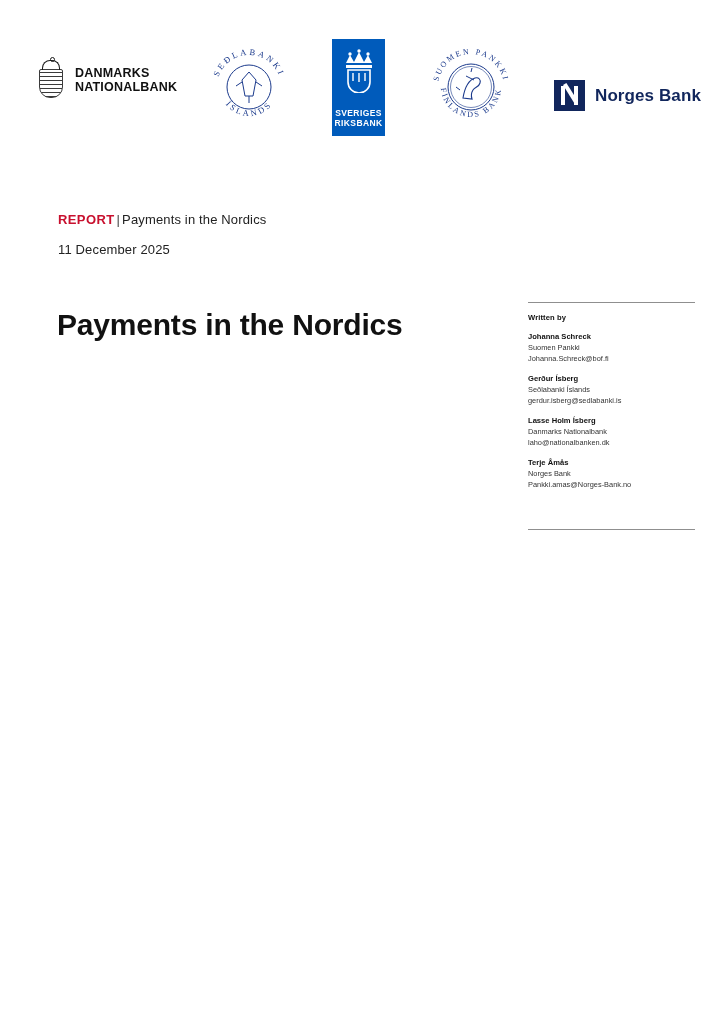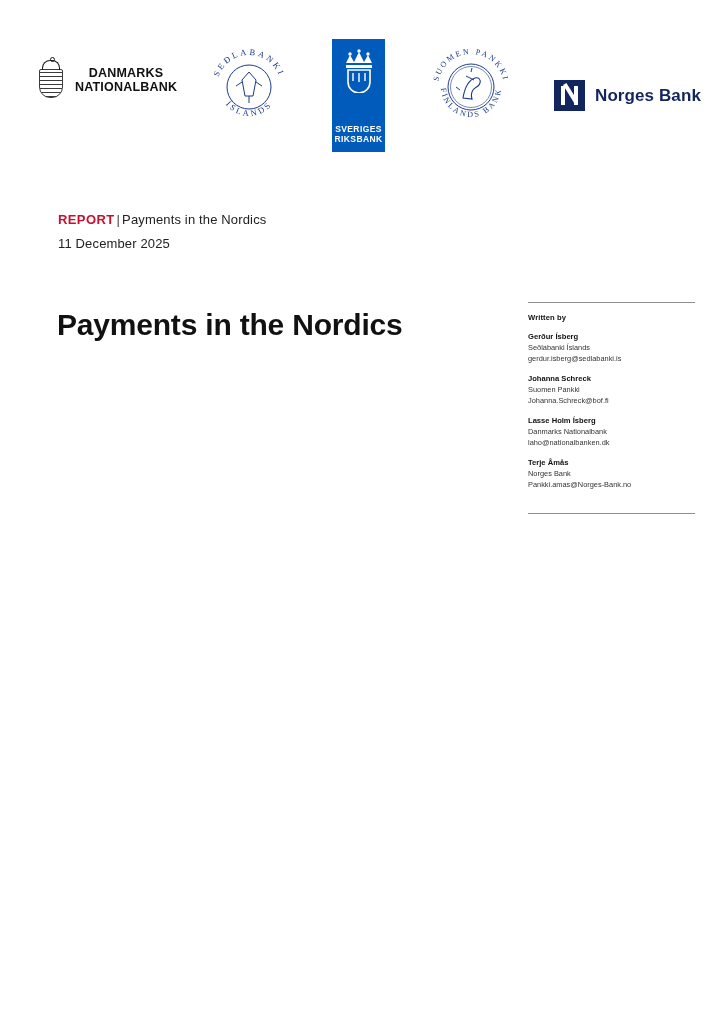--- a/index.html
+++ b/index.html
@@ -31,21 +31,21 @@
     height: 105px;
   }
 
   .logo {
     position: absolute;
     display: flex;
     align-items: center;
   }
 
   
-  .logo-dk { left: 36px; top: 42px; text-align: center; }
+  .logo-dk { left: 36px; top: 42px; }
   .dk-crest {
     width: 30px;
     height: 40px;
     position: relative;
     margin-right: 9px;
   }
   .dk-crest .shield {
     position: absolute;
     left: 3px;
     top: 9px;
@@ -93,21 +93,21 @@
     position: relative;
     width: 82px;
     height: 82px;
   }
   .is-seal svg { display: block; }
 
   
   .logo-se { left: 332px; top: 21px; }
   .se-box {
     width: 53px;
-    height: 113px;
+    height: 97px;
     background: #005bbb;
     color: #ffffff;
     position: relative;
   }
   .se-box .crown-mark {
     position: absolute;
     left: 50%;
     top: 10px;
     transform: translateX(-50%);
   }
@@ -192,21 +192,21 @@
   .meta .sep {
     color: #444;
     padding: 0 2px;
   }
   .meta .doc-name {
     color: #222;
   }
   .meta .date {
     display: block;
     color: #222;
-    margin-top: 12px;
+    margin-top: 18px;
   }
 
   
   .title {
     position: absolute;
     left: 57px;
     top: 288px;
     font-size: 30px;
     font-weight: bold;
     color: #111;
@@ -214,21 +214,21 @@
   }
 
   
   .authors {
     position: absolute;
     left: 528px;
     top: 302px;
     width: 167px;
     border-top: 1px solid #8f8f8f;
     border-bottom: 1px solid #8f8f8f;
-    padding: 10px 0 7px 0;
+    padding: 10px 0 23px 0;
     box-sizing: content-box;
   }
   .authors-heading {
     font-size: 7.6px;
     font-weight: bold;
     color: #111;
     margin-bottom: 9px;
     letter-spacing: .1px;
   }
   .author {
@@ -348,29 +348,29 @@
     <span class="date">11 December 2025</span>
   </div>
 
   <h1 class="title">Payments in the Nordics</h1>
 
   <div class="authors">
     <div class="authors-heading">Written by</div>
 
 
     <div class="author">
+      <div class="author-name">Johanna Schreck</div>
+      <div class="author-org">Suomen Pankki</div>
+      <div class="author-email">Johanna.Schreck@bof.fi</div>
+    </div>
+
+    <div class="author">
       <div class="author-name">Gerður Ísberg</div>
       <div class="author-org">Seðlabanki Íslands</div>
       <div class="author-email">gerdur.isberg@sedlabanki.is</div>
-    </div>
-
-    <div class="author">
-      <div class="author-name">Johanna Schreck</div>
-      <div class="author-org">Suomen Pankki</div>
-      <div class="author-email">Johanna.Schreck@bof.fi</div>
     </div>
 
     <div class="author">
       <div class="author-name">Lasse Holm Ísberg</div>
       <div class="author-org">Danmarks Nationalbank</div>
       <div class="author-email">laho@nationalbanken.dk</div>
     </div>
 
     <div class="author">
       <div class="author-name">Terje Åmås</div>

